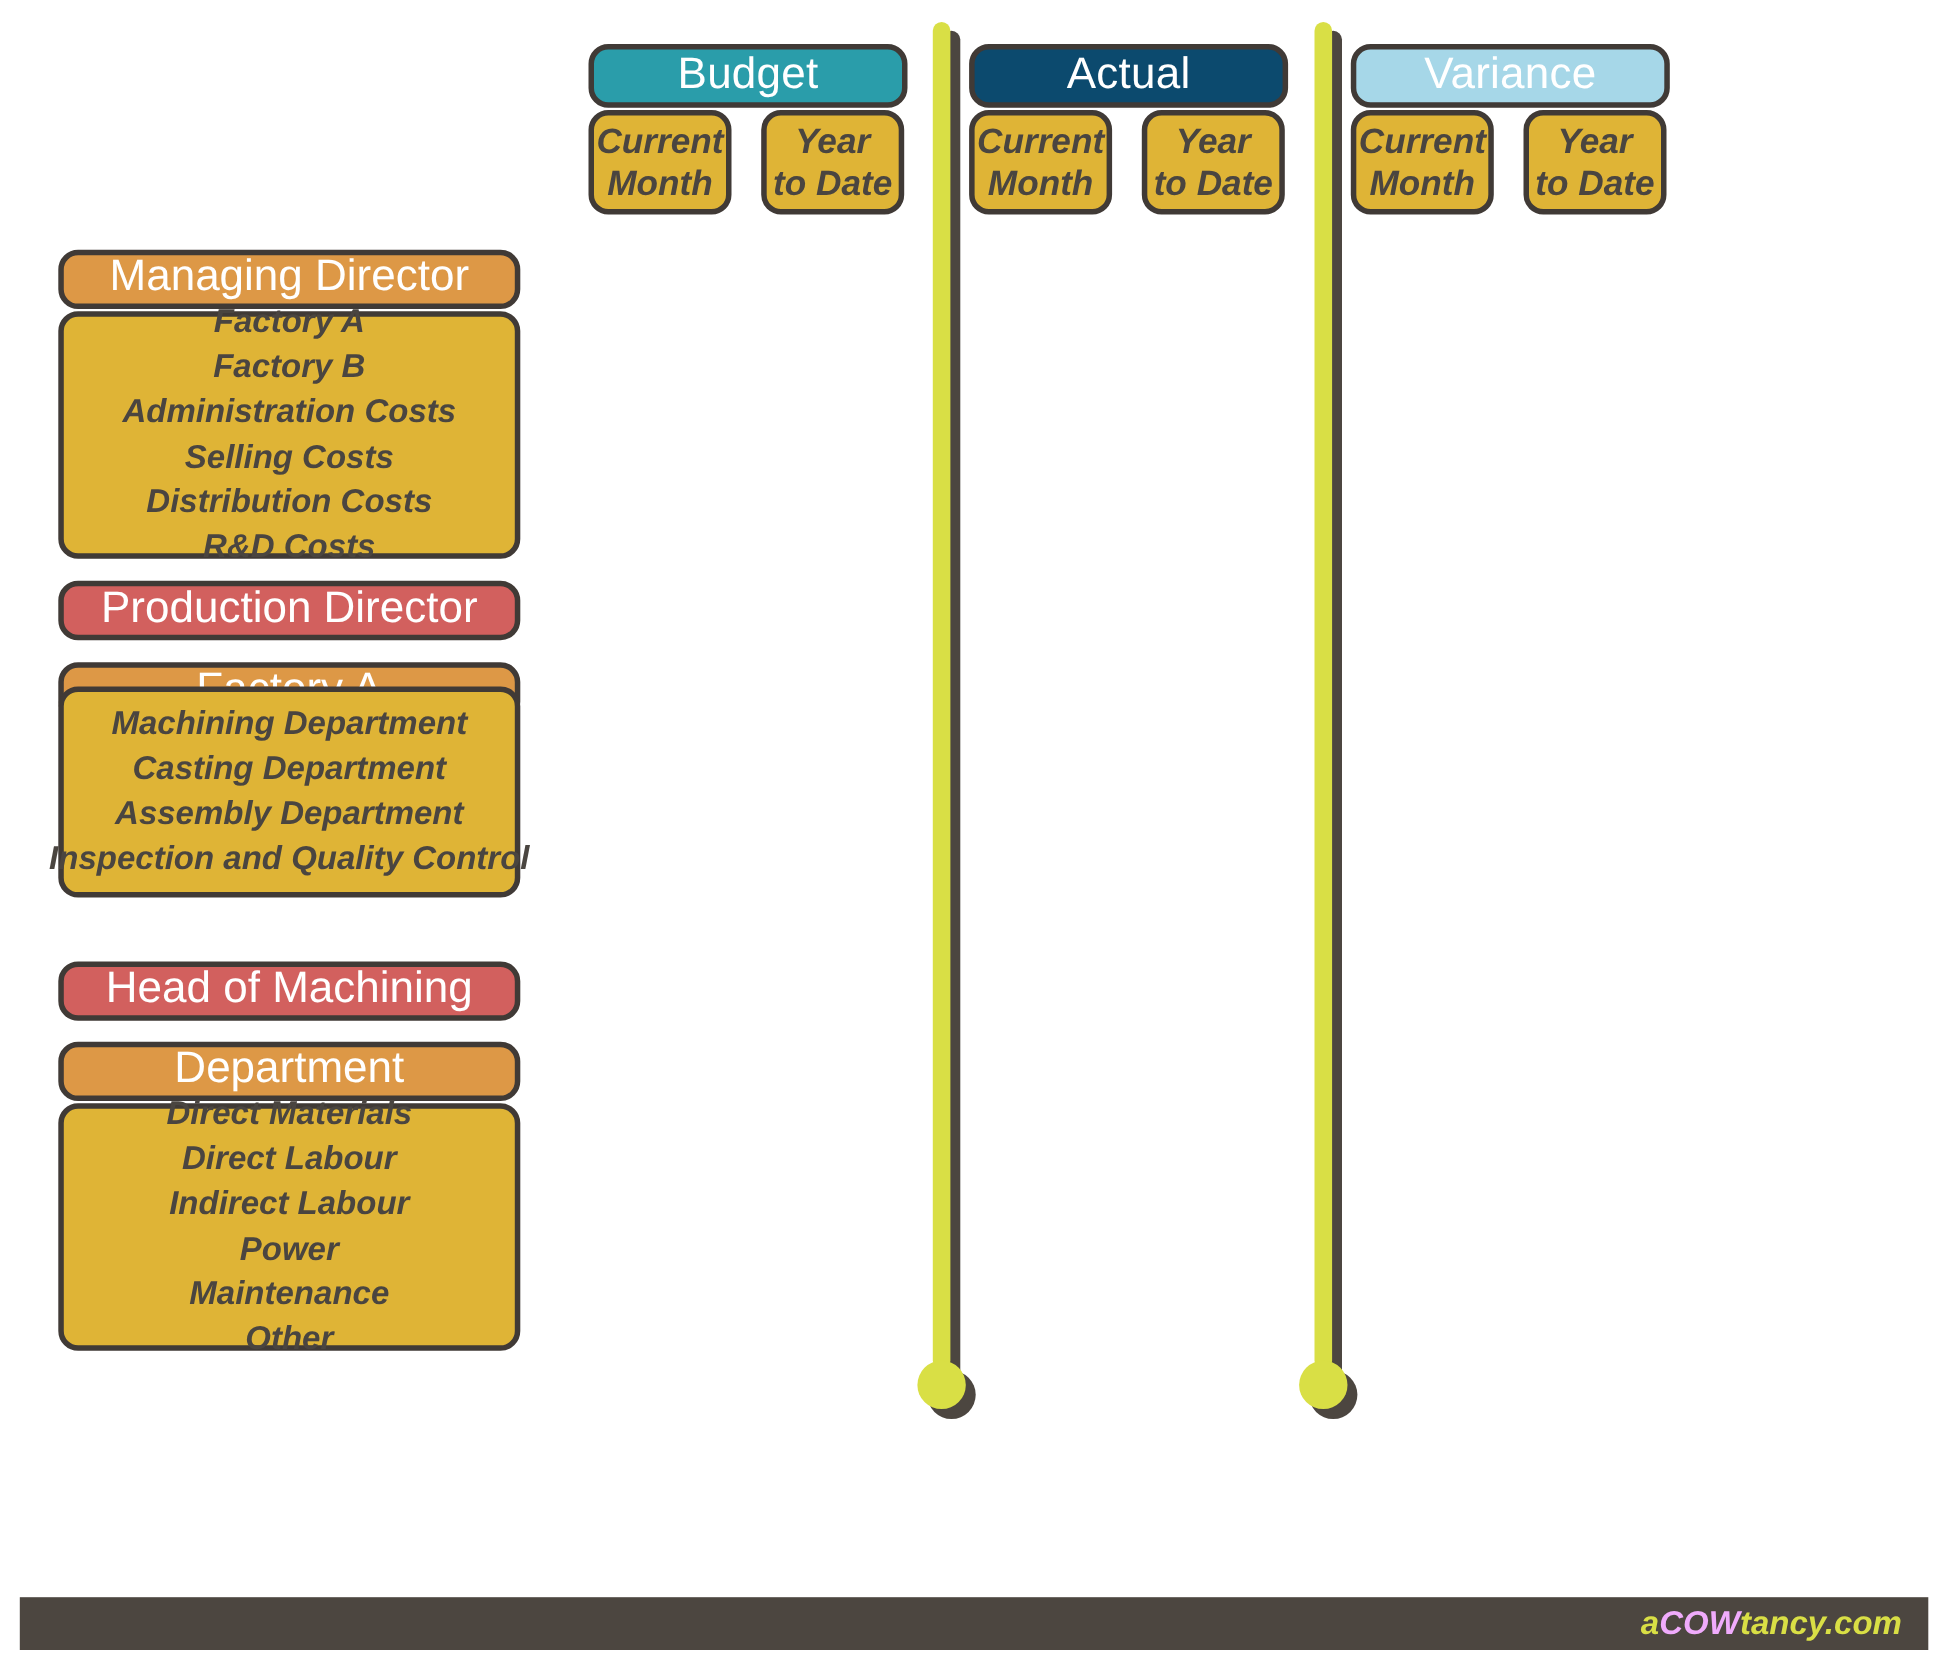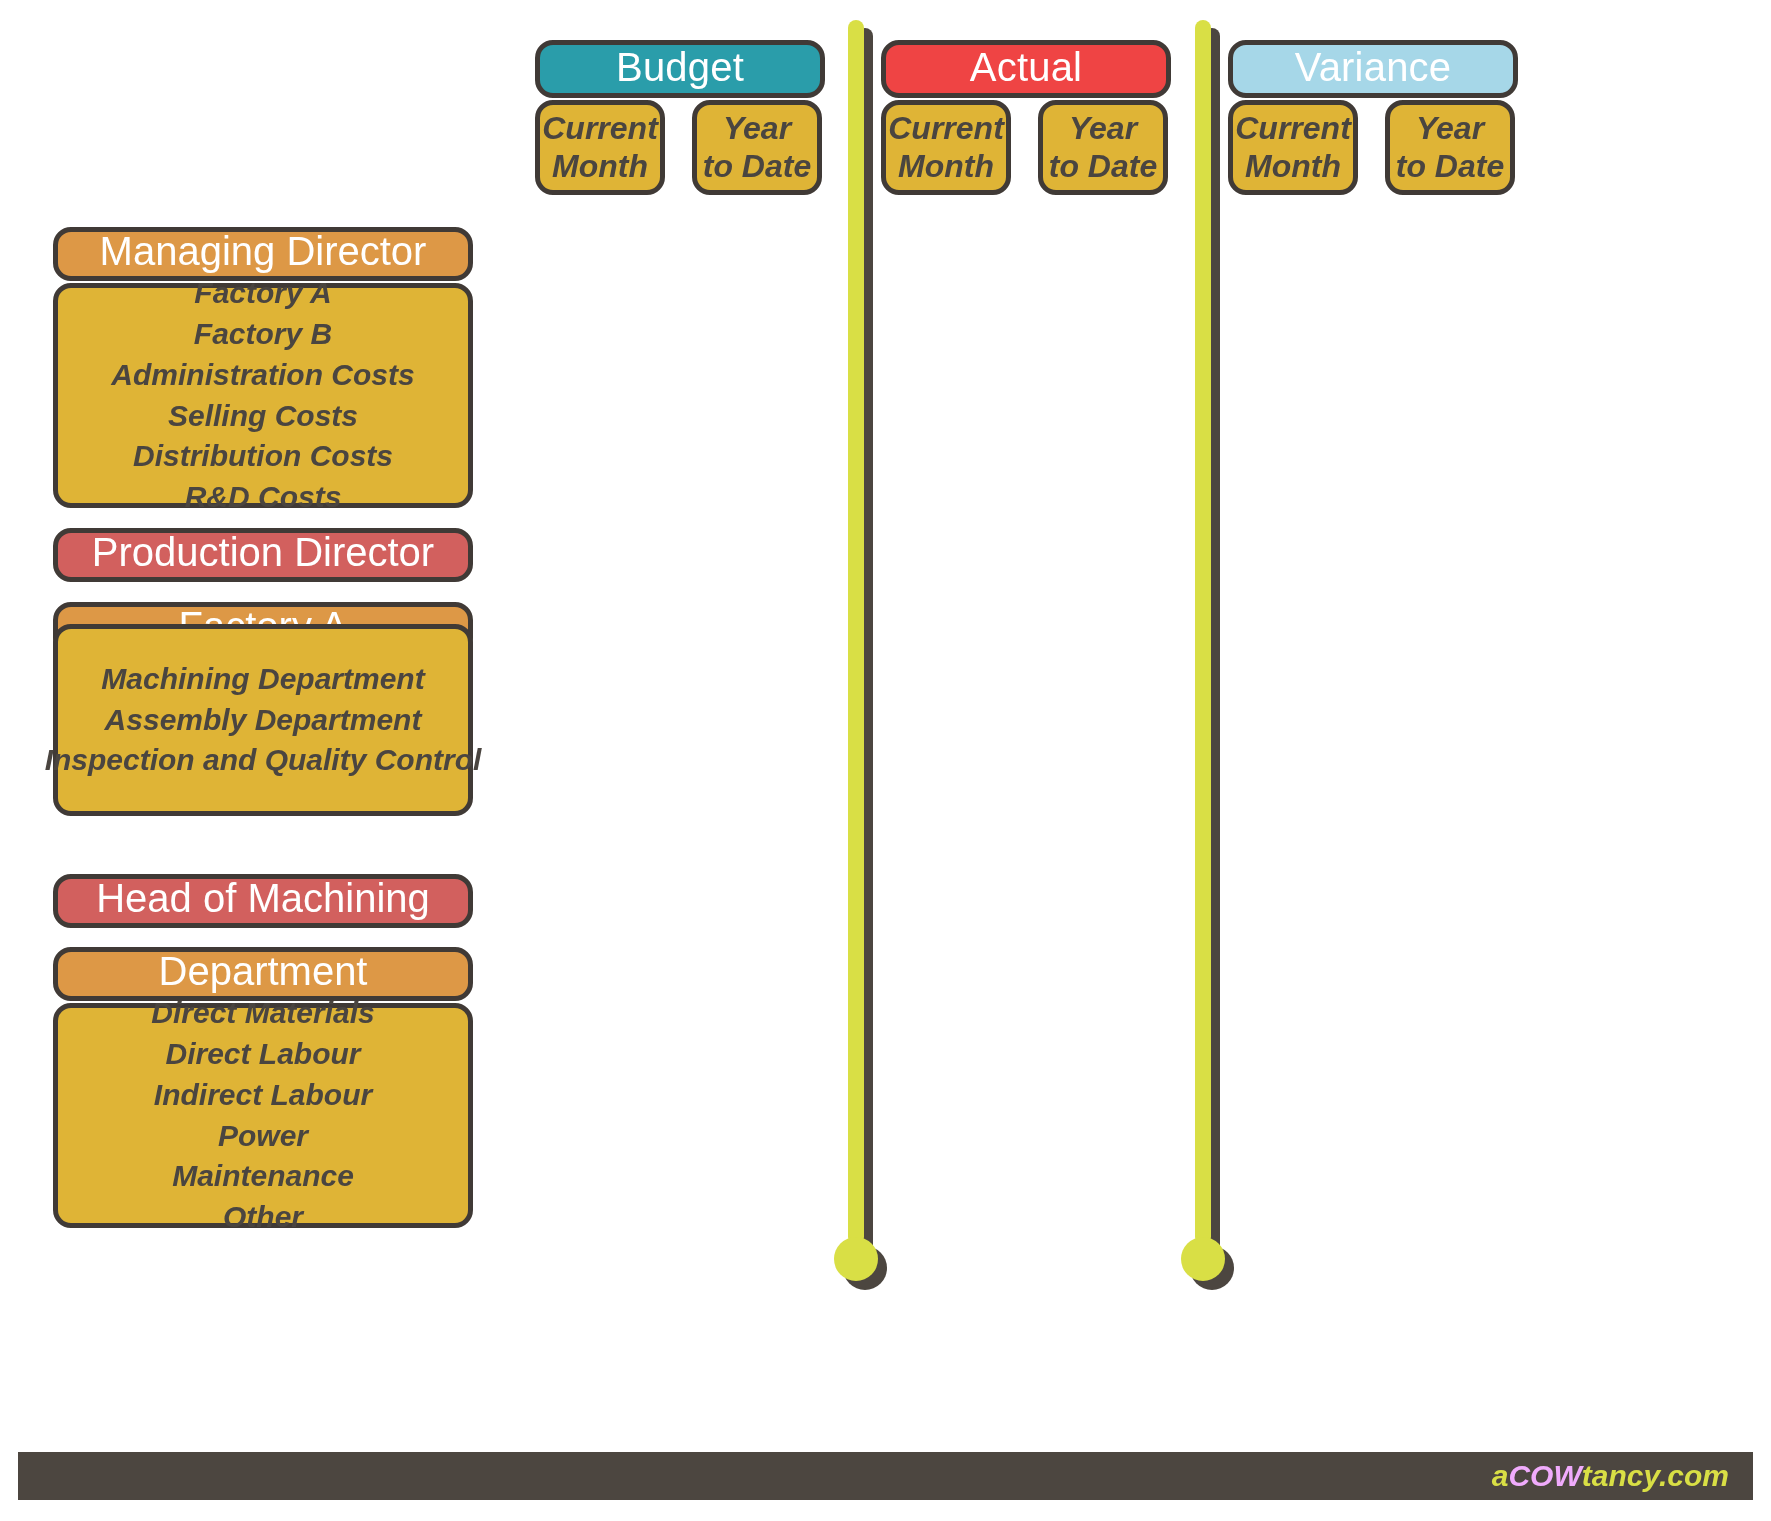--- a/index.html
+++ b/index.html
@@ -161,20 +161,21 @@
 
   <div class="card hier-head" style="left:53px; top:528px; width:420px; height:54px; background:#d2605e;">
     <span>Production Director</span>
   </div>
 
   <div class="card hier-head" style="left:53px; top:602px; width:420px; height:54px; background:#dd9846;">
     <span>Factory A</span>
   </div>
   <div class="card hier-body" style="left:53px; top:624px; width:420px; height:192px;">
     <div class="row">Machining Department</div>
+    <div class="row">Casting Department</div>
     <div class="row">Assembly Department</div>
     <div class="row">Inspection and Quality Control</div>
   </div>
 
   <div class="card hier-head" style="left:53px; top:874px; width:420px; height:54px; background:#d2605e;">
     <span>Head of Machining</span>
   </div>
 
   <div class="card hier-head" style="left:53px; top:947px; width:420px; height:54px; background:#dd9846;">
     <span>Department</span>
@@ -196,21 +197,21 @@
   </div>
   <div class="card gold" style="left:535px; top:100px; width:130px; height:95px; flex-direction:column;">
     <div>Current</div>
     <div>Month</div>
   </div>
   <div class="card gold" style="left:692px; top:100px; width:130px; height:95px; flex-direction:column;">
     <div>Year</div>
     <div>to Date</div>
   </div>
 
-  <div class="card hdr-pill" style="left:881px; top:40px; width:290px; height:58px; background:#ef4444;">
+  <div class="card hdr-pill" style="left:881px; top:40px; width:290px; height:58px; background:#0c4a6e;">
     <span>Actual</span>
   </div>
   <div class="card gold" style="left:881px; top:100px; width:130px; height:95px; flex-direction:column;">
     <div>Current</div>
     <div>Month</div>
   </div>
   <div class="card gold" style="left:1038px; top:100px; width:130px; height:95px; flex-direction:column;">
     <div>Year</div>
     <div>to Date</div>
   </div>

